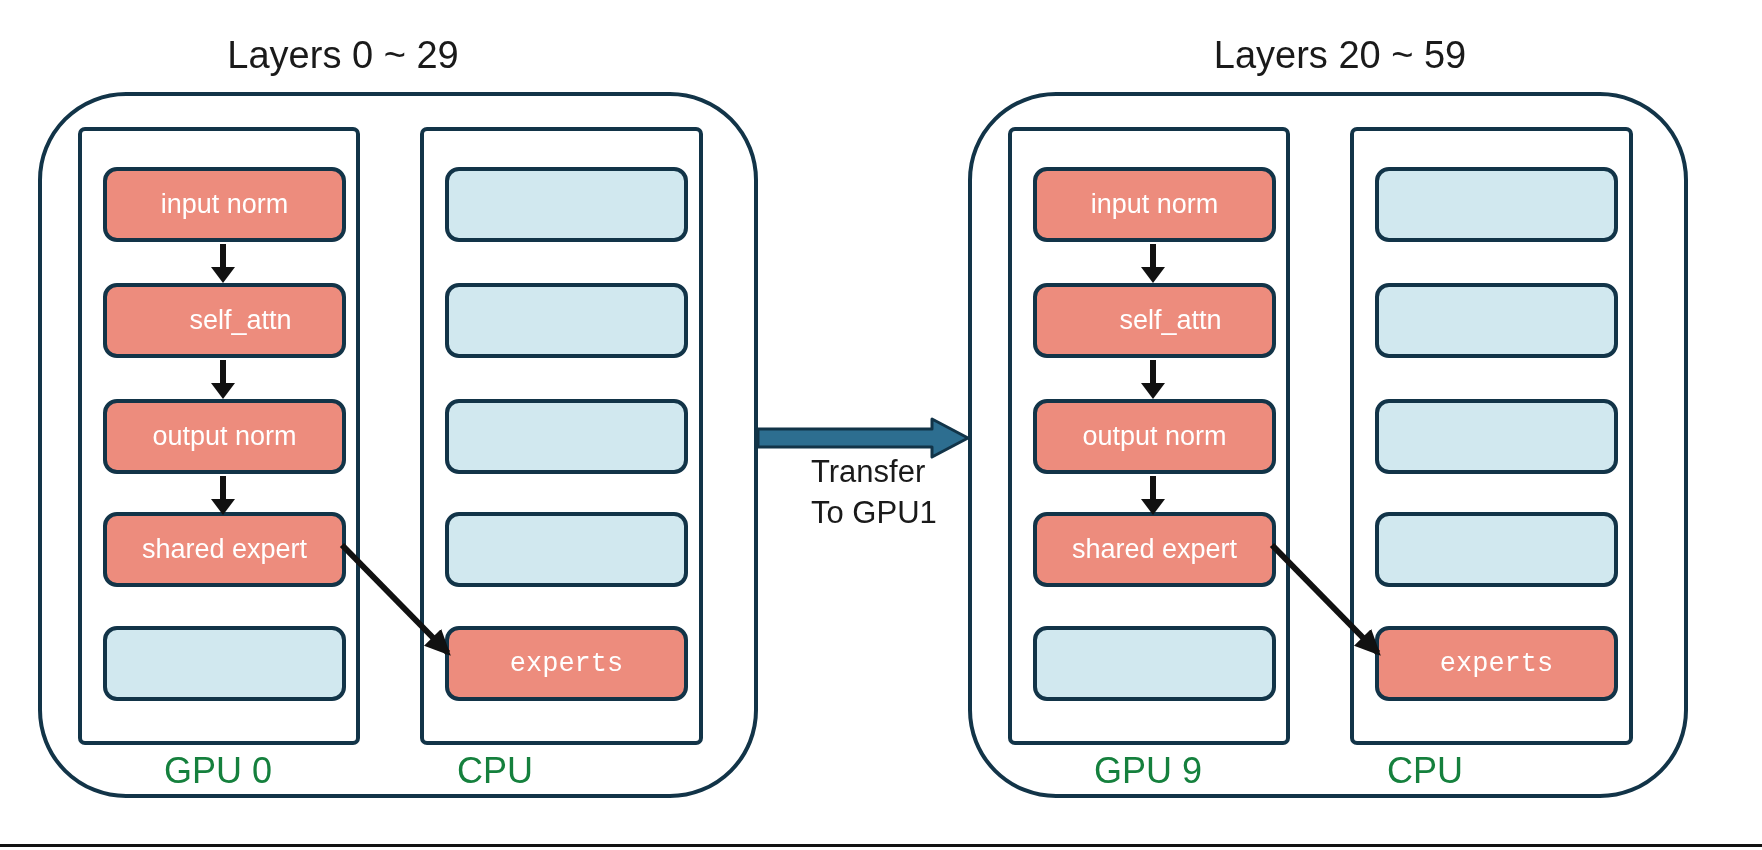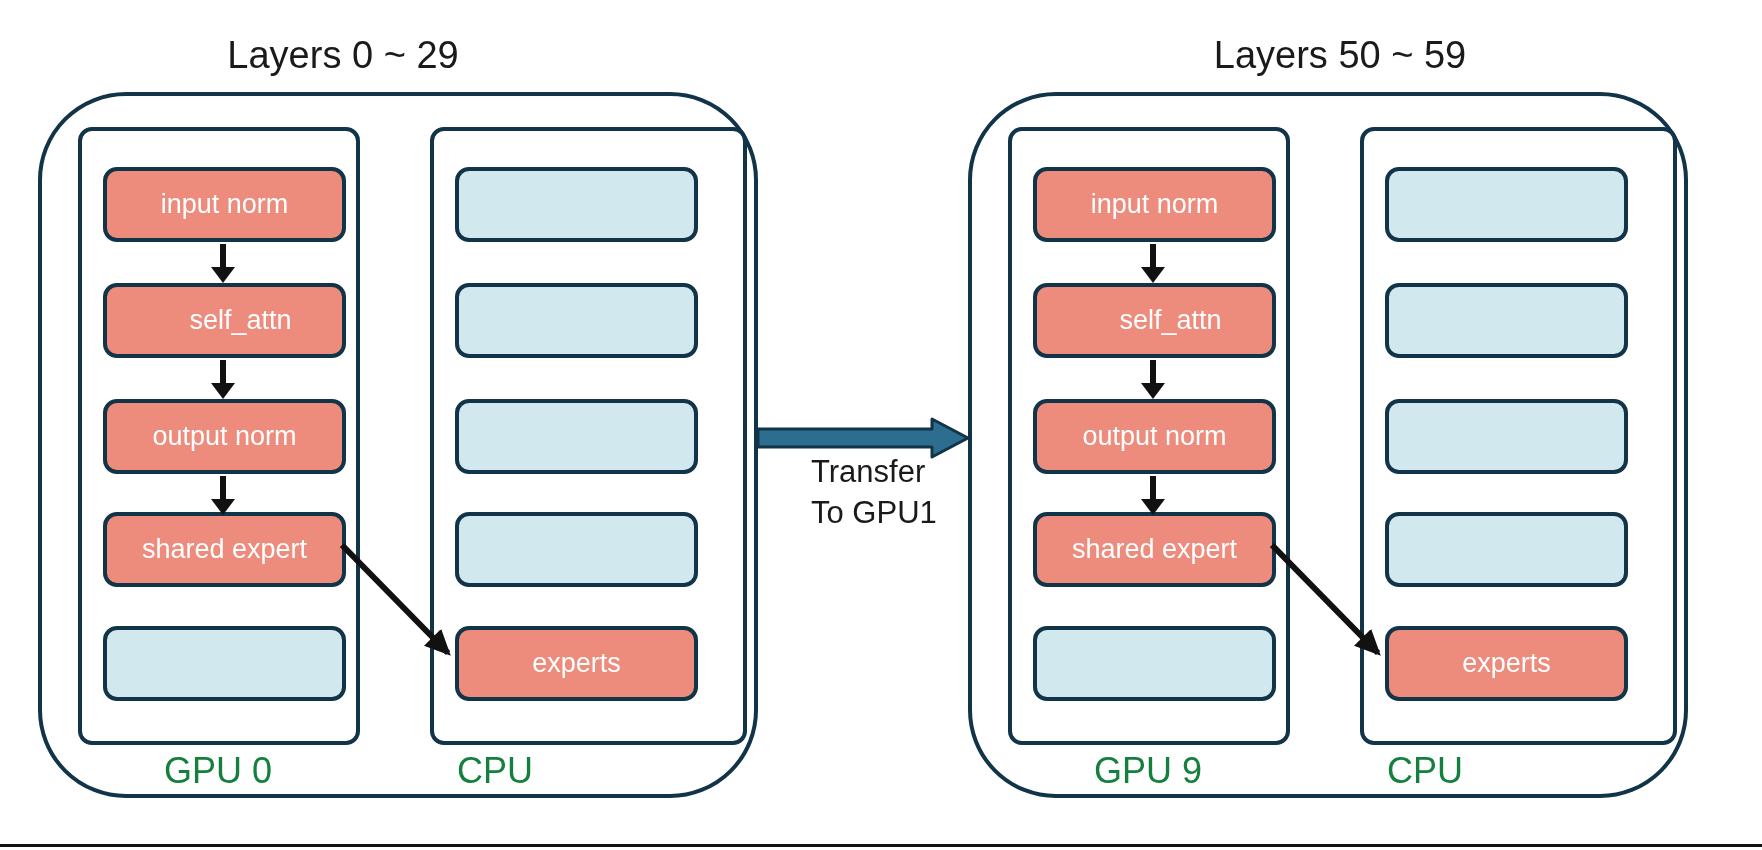--- a/index.html
+++ b/index.html
@@ -21,25 +21,25 @@
   .d0 .title { left:-55px; }
   .d1 .title { left:12px; }
 
   .outer {
     position:absolute; left:0; top:92px; width:720px; height:706px;
     border:4px solid #123448; border-radius:88px; box-sizing:border-box;
     background:#ffffff;
   }
   .col {
     position:absolute; top:127px; height:618px;
-    border:4px solid #123448; border-radius:14px; box-sizing:border-box;
+    border:4px solid #123448; border-radius:7px; box-sizing:border-box;
     background:#ffffff;
   }
   .col.gpu { left:40px;  width:282px; }
-  .col.cpu { left:392px; width:317px; }
+  .col.cpu { left:382px; width:283px;font-family:Liberation Mono, monospace; }
 
   .box {
     position:absolute; left:21px; width:243px; height:75px;
     border:4px solid #123448; border-radius:14px; box-sizing:border-box;
     display:flex; align-items:center; justify-content:center;
     font-size:27px; color:#ffffff; white-space:nowrap;
   }
   .box.salmon { background:#ED8C7D; }
   .box.blue   { background:#D1E8EF; }
   .r0 { top:36px; } .r1 { top:152px;padding-left:32px; } .r2 { top:268px; } .r3 { top:381px; } .r4 { top:495px; }
@@ -107,21 +107,21 @@
     <defs>
       <marker id="ah0" markerWidth="26" markerHeight="24" refX="22" refY="12" orient="auto" markerUnits="userSpaceOnUse">
         <path d="M0,0 L26,12 L0,24 Z" fill="#111111"></path>
       </marker>
     </defs>
     <line x1="304" y1="545" x2="410" y2="653" stroke="#111111" stroke-width="6" marker-end="url(#ah0)"></line>
   </svg>
 </div>
 
 <div class="diagram d1">
-  <div class="title">Layers 50 ~ 59</div>
+  <div class="title">Layers 20 ~ 59</div>
   <div class="outer"></div>
 
   <div class="col gpu">
     <div class="box r0 salmon">input norm</div>
     <div class="box r1 salmon">self_attn</div>
     <div class="box r2 salmon">output norm</div>
     <div class="box r3 salmon">shared expert</div>
     <div class="box r4 blue"></div>
     <div class="varrow a0"></div>
     <div class="varrow a1"></div>

